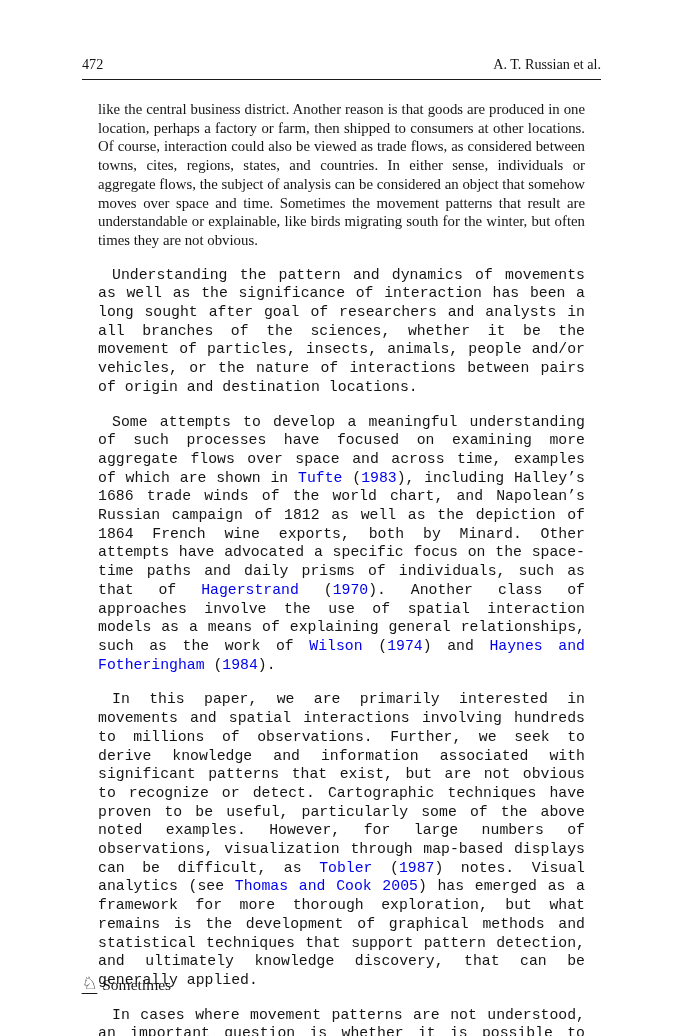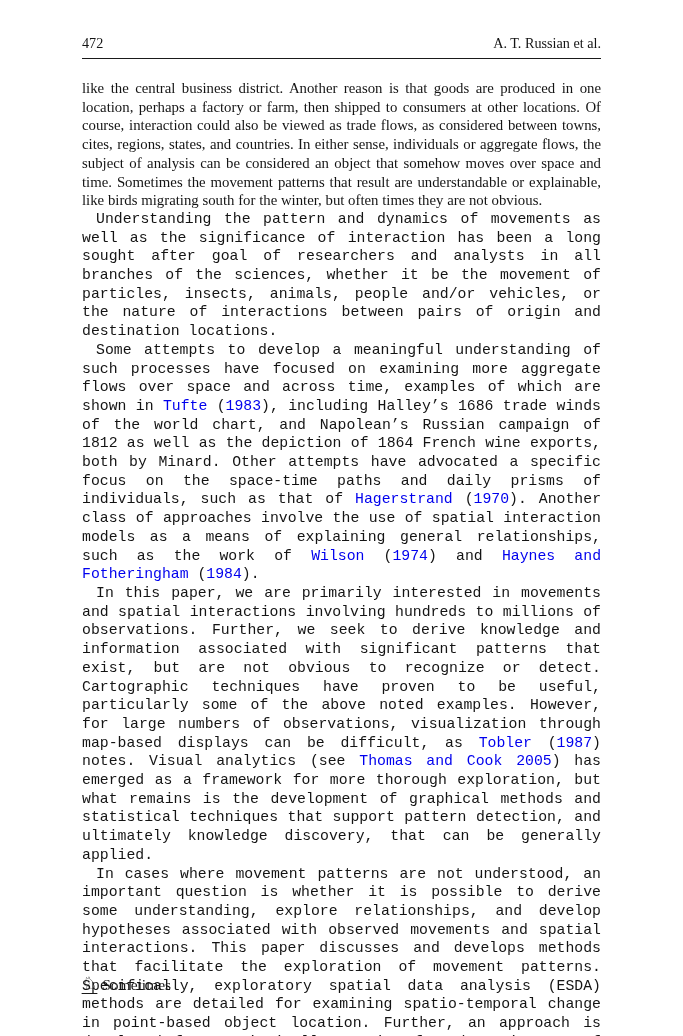--- a/index.html
+++ b/index.html
@@ -5,40 +5,40 @@
   :root{
     --link-color:#0000EE;
     --text-color:#141414;
   }
   html,body{margin:0;padding:0;background:#e8e8e8;}
   .page{
     position:relative;
     width:683px;height:1036px;
     background:#ffffff;
     box-sizing:border-box;
-    padding:36px 82px 0 82px;
+    padding:57px 82px 0 82px;
     font-family:"Liberation Serif","DejaVu Serif",serif;
     color:var(--text-color);
   }
   .page-header{
     display:flex;justify-content:space-between;align-items:baseline;
     font-size:14.2px;line-height:15px;
   }
   .header-rule{
     border:none;border-top:1.6px solid #1a1a1a;
     margin:7px 0 0 0;
   }
   .article-body{
     margin-top:20px;
     font-size:14.8px;
     line-height:18.7px;
     text-align:justify;
     -webkit-hyphens:auto;hyphens:auto;
   }
-  .article-body p{margin:0;}
+  .article-body p{margin:16px;}
   .article-body p.indent{text-indent:14px;font-family:Liberation Mono, monospace;}
   .article-body h2{
     font-size:16px;line-height:18.7px;
     margin:13px 0 21px 0;
     text-align:left;
   }
   .citation{
     color:var(--link-color);
     text-decoration:none;
     cursor:pointer;

